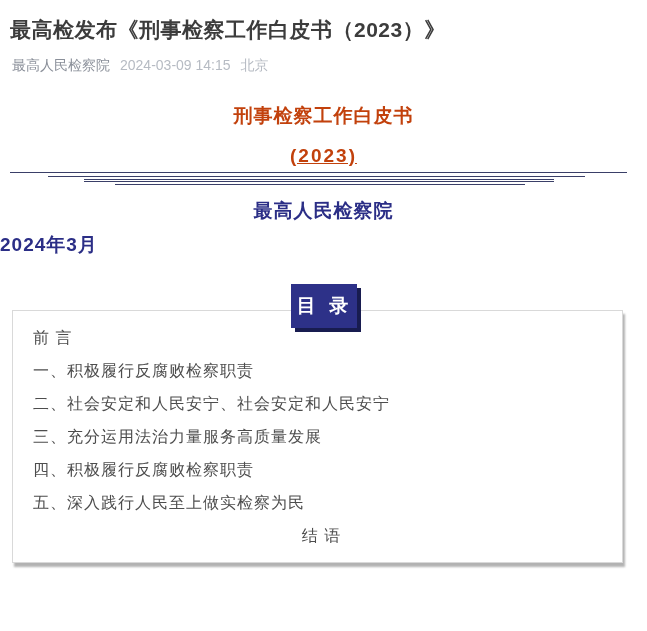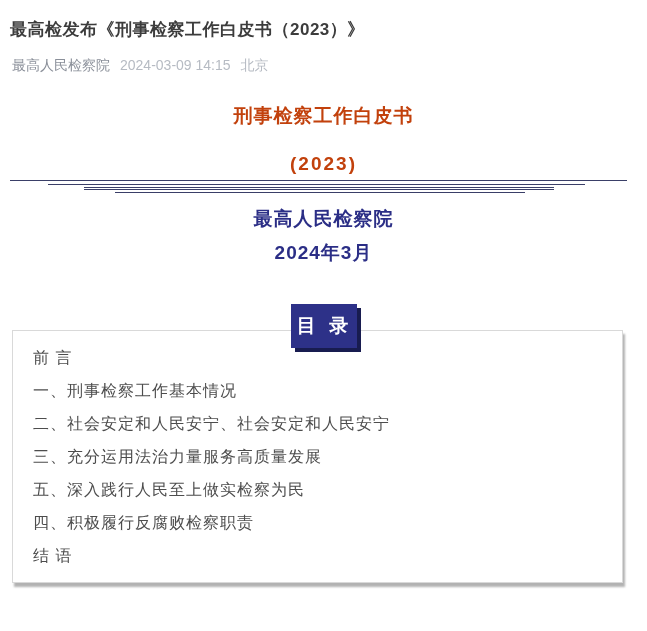--- a/index.html
+++ b/index.html
@@ -3,71 +3,71 @@
 <meta charset="utf-8">
 <style>
   html,body{margin:0;padding:0;background:#ffffff;}
   body{
     width:647px;height:631px;overflow:hidden;position:relative;
     font-family:"Liberation Sans","DejaVu Sans",sans-serif;
     -webkit-font-smoothing:antialiased;
   }
   .article-title{
     margin:0;padding:16px 10px 0 10px;
-    font-size:17px;line-height:27px;font-weight:bold;color:#3c3c3c;
+    font-size:21px;line-height:27px;font-weight:bold;color:#3c3c3c;
     letter-spacing:0.5px;
   }
   .meta{
     display:flex;align-items:center;gap:10px;
     margin:14px 0 0 12px;font-size:14px;line-height:16px;
   }
   .meta .publisher{color:#8a8f99;}
   .meta .dim{color:#b6bbc3;}
   .doc-title{
     text-align:center;font-weight:bold;color:#c2410c;
     font-size:19px;line-height:25px;margin-top:30px;letter-spacing:1px;
   }
-  .doc-title.year{margin-top:26px;line-height:20px;letter-spacing:2px;}
+  .doc-title.year{margin-top:18px;line-height:20px;letter-spacing:2px;text-decoration:underline;}
   .divider{position:relative;height:16px;margin-top:4px;}
   .divider i{position:absolute;height:1px;background:#3a3f68;display:block;}
   .divider .l1{top:2px;left:10px;width:617px;}
   .divider .l2{top:6px;left:48px;width:537px;}
   .divider .l3{top:9px;left:84px;width:470px;}
   .divider .l4{top:11px;left:84px;width:470px;}
   .divider .l5{top:14px;left:115px;width:410px;}
   .doc-org{
     text-align:center;font-weight:bold;color:#2b2e86;
     font-size:19px;line-height:22px;margin-top:14px;letter-spacing:1px;
   }
   .doc-date{
-    text-align:center;font-weight:bold;color:#2b2e86;
+    font-weight:bold;color:#2b2e86;
     font-size:19px;line-height:22px;margin-top:12px;letter-spacing:1px;
   }
   .toc-badge{
     position:relative;z-index:2;
-    width:66px;height:44px;margin:40px auto -18px auto;
+    width:66px;height:44px;margin:28px auto -18px auto;
     background:#2d3188;color:#ffffff;
     font-size:19px;font-weight:bold;word-spacing:4px;letter-spacing:2px;
     display:flex;align-items:center;justify-content:center;
     box-shadow:4px 4px 0 0 #181c50;
   }
   .toc-box{
     position:relative;z-index:1;
     box-sizing:border-box;
     margin-left:12px;width:611px;
     background:#ffffff;
     border:1px solid #d9d9d9;
     box-shadow:2px 4px 2px rgba(0,0,0,0.30);
     padding:16px 12px 15px 20px;
   }
   .toc-item{
     font-size:16px;line-height:22px;color:#4d4d4d;
     margin-bottom:11px;letter-spacing:1px;
   }
-  .toc-item:last-child{margin-bottom:0;}
+  .toc-item:last-child{margin-bottom:0;text-align:center;}
 </style>
 </head>
 <body>
 
 <h1 class="article-title">最高检发布《刑事检察工作白皮书（2023）》</h1>
 
 <div class="meta">
   <span class="publisher">最高人民检察院</span>
   <span class="dim">2024-03-09 14:15</span>
   <span class="dim">北京</span>
@@ -84,19 +84,19 @@
   <i class="l5"></i>
 </div>
 
 <div class="doc-org">最高人民检察院</div>
 <div class="doc-date">2024年3月</div>
 
 <div class="toc-badge">目 录</div>
 
 <div class="toc-box">
   <div class="toc-item">前 言</div>
-  <div class="toc-item">一、刑事检察工作基本情况</div>
+  <div class="toc-item">一、积极履行反腐败检察职责</div>
   <div class="toc-item">二、社会安定和人民安宁、社会安定和人民安宁</div>
   <div class="toc-item">三、充分运用法治力量服务高质量发展</div>
+  <div class="toc-item">四、积极履行反腐败检察职责</div>
   <div class="toc-item">五、深入践行人民至上做实检察为民</div>
-  <div class="toc-item">四、积极履行反腐败检察职责</div>
   <div class="toc-item">结 语</div>
 </div>
 
 </body></html>

